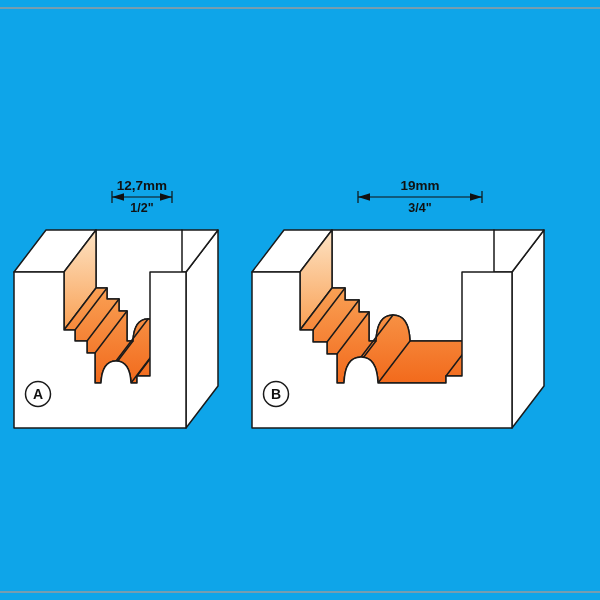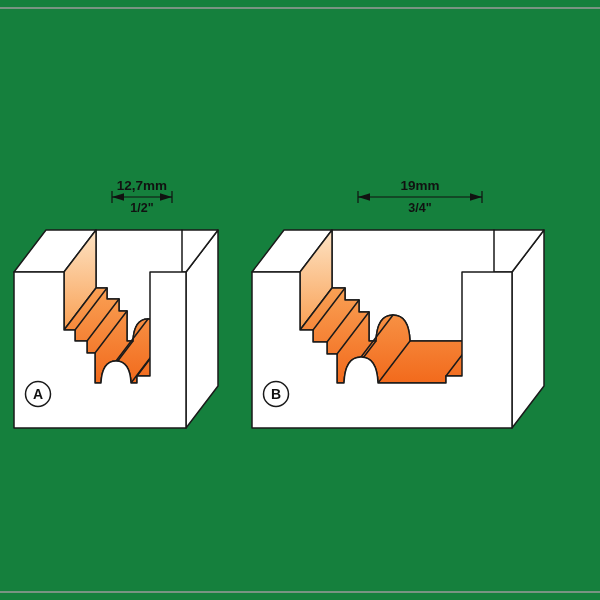--- a/index.html
+++ b/index.html
@@ -1,19 +1,19 @@
 <!DOCTYPE html>
 <html><head>
 <meta charset="utf-8">
 <style>
   html,body{margin:0;padding:0;background:#ffffff;}
   #canvas{
     position:relative;
     width:600px;height:600px;
-    background:#15803d;
+    background:#0ea5e9;
     font-family:"Liberation Sans", sans-serif;
     overflow:hidden;
   }
   svg{display:block;}
   text{
     font-family:"Liberation Sans", sans-serif;
     fill:#111111;
     font-weight:bold;
   }
   .dim-mm{font-size:13.5px;}

